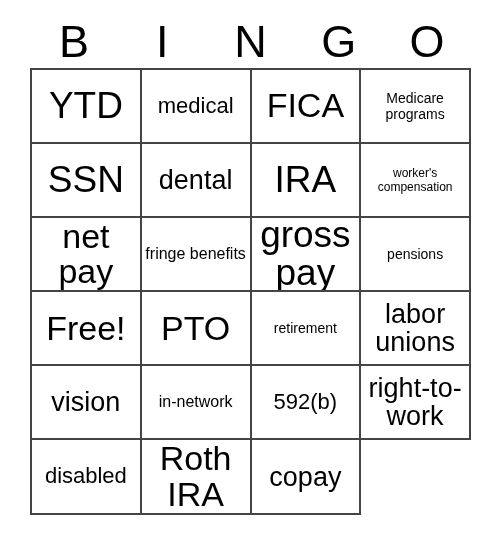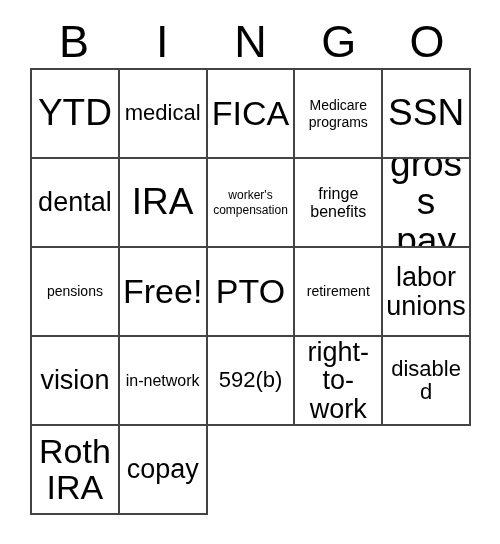--- a/index.html
+++ b/index.html
@@ -48,21 +48,21 @@
   }
 
   
   #bingo-grid {
     position: absolute;
     left: 30px;
     top: 68px;
     width: 441px;
     height: 447px;
     display: grid;
-    grid-template-columns: repeat(5, 1fr);
+    grid-template-columns: repeat(4, 1fr);
     grid-template-rows: repeat(5, 1fr);
     border-top: 2px solid #444444;
     border-left: 2px solid #444444;
     box-sizing: border-box;
     background: #ffffff;
   }
 
   .bingo-cell {
     border-right: 2px solid #444444;
     border-bottom: 2px solid #444444;
@@ -135,20 +135,23 @@
     <div class="bingo-cell">
       <span class="cell-text fs-md">dental</span>
     </div>
     <div class="bingo-cell">
       <span class="cell-text fs-xxl">IRA</span>
     </div>
     <div class="bingo-cell">
       <span class="cell-text fs-tiny">worker's compensation</span>
     </div>
     <div class="bingo-cell">
+      <span class="cell-text fs-xl">net pay</span>
+    </div>
+    <div class="bingo-cell">
       <span class="cell-text fs-xs">fringe benefits</span>
     </div>
 
     <div class="bingo-cell">
       <span class="cell-text fs-lg">gross pay</span>
     </div>
     <div class="bingo-cell">
       <span class="cell-text fs-xxs">pensions</span>
     </div>
     <div class="bingo-cell">

